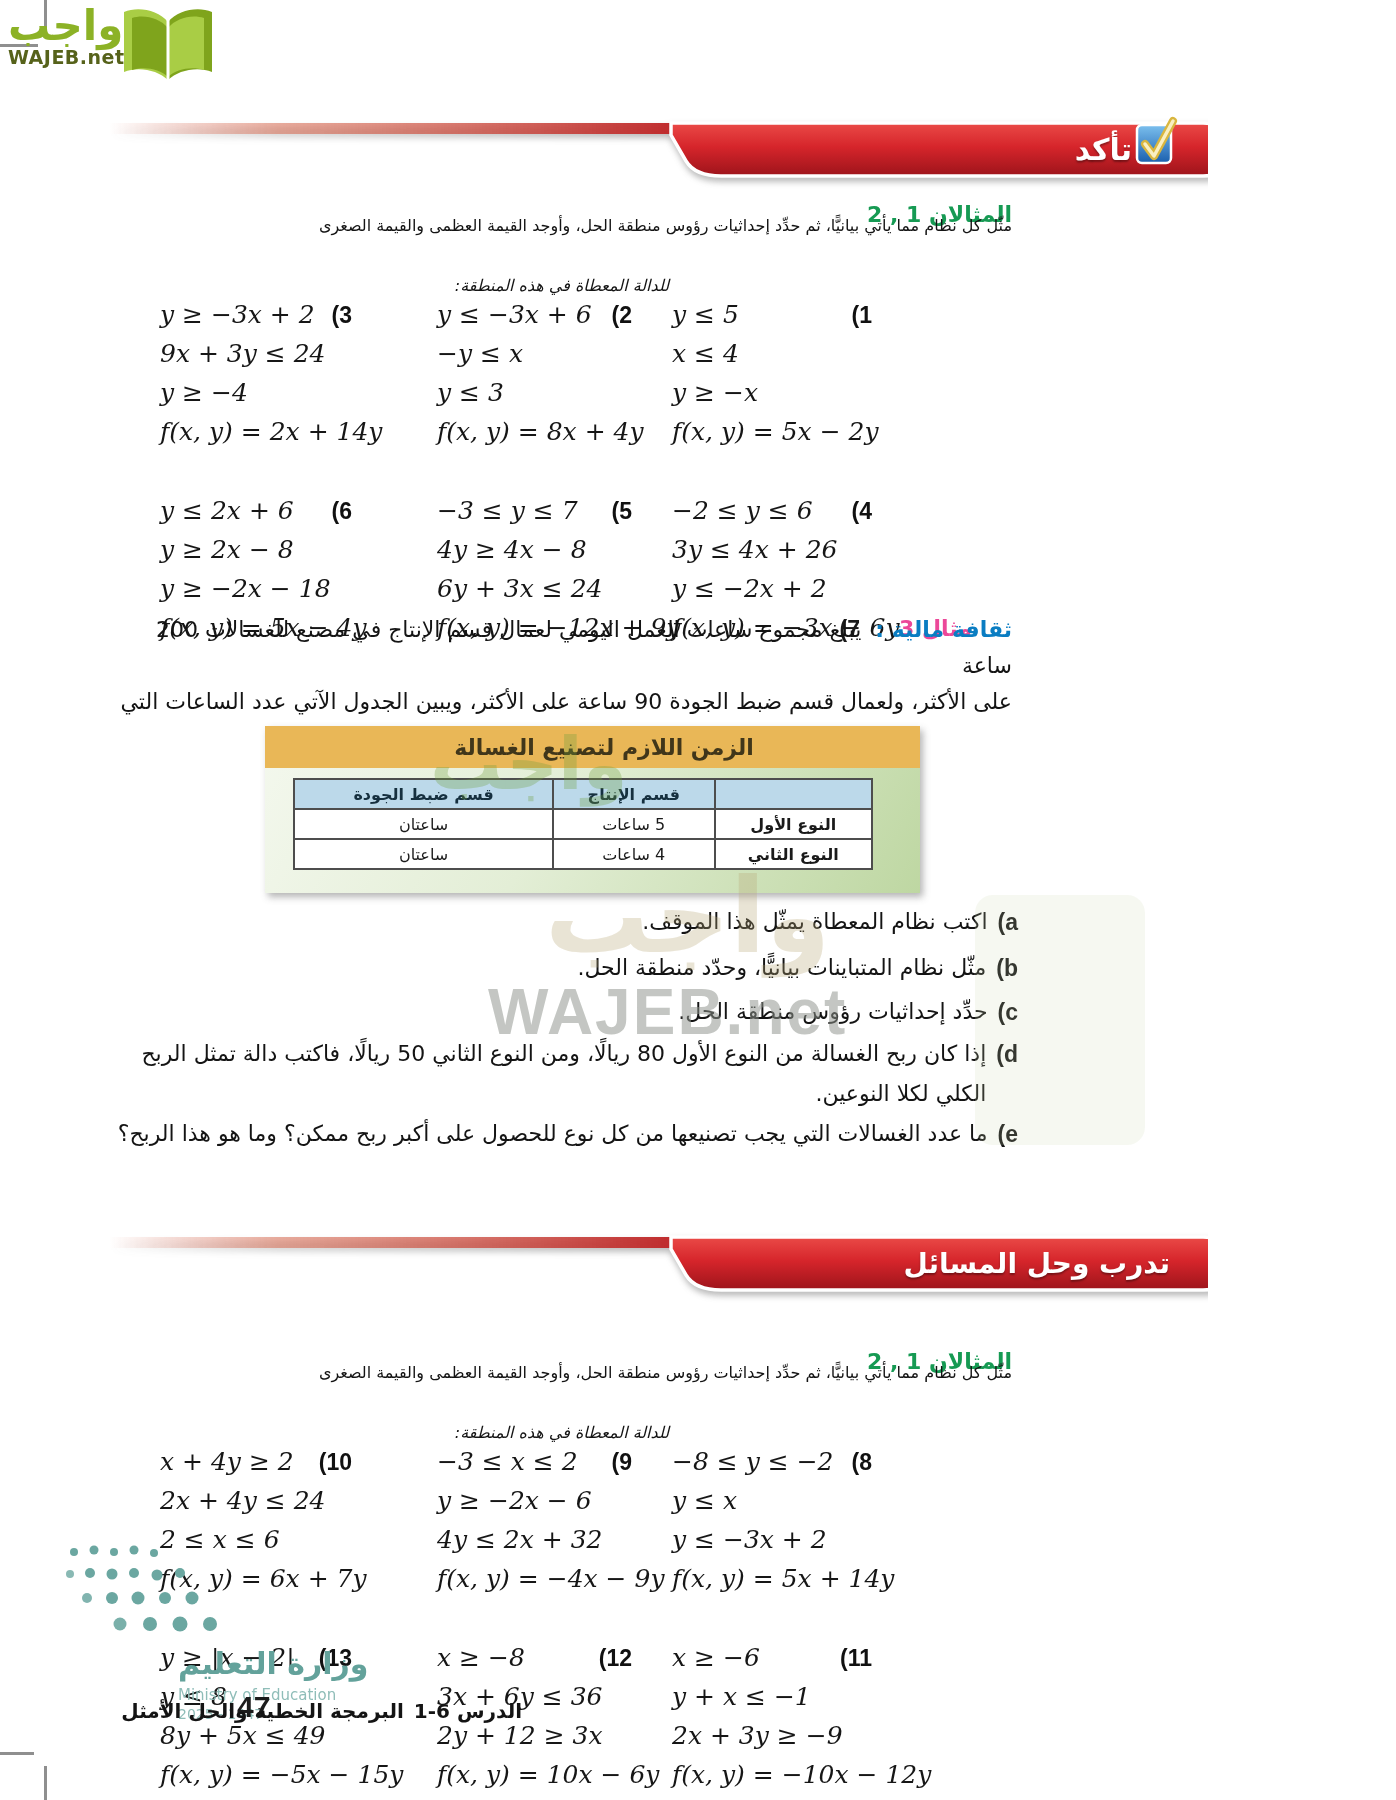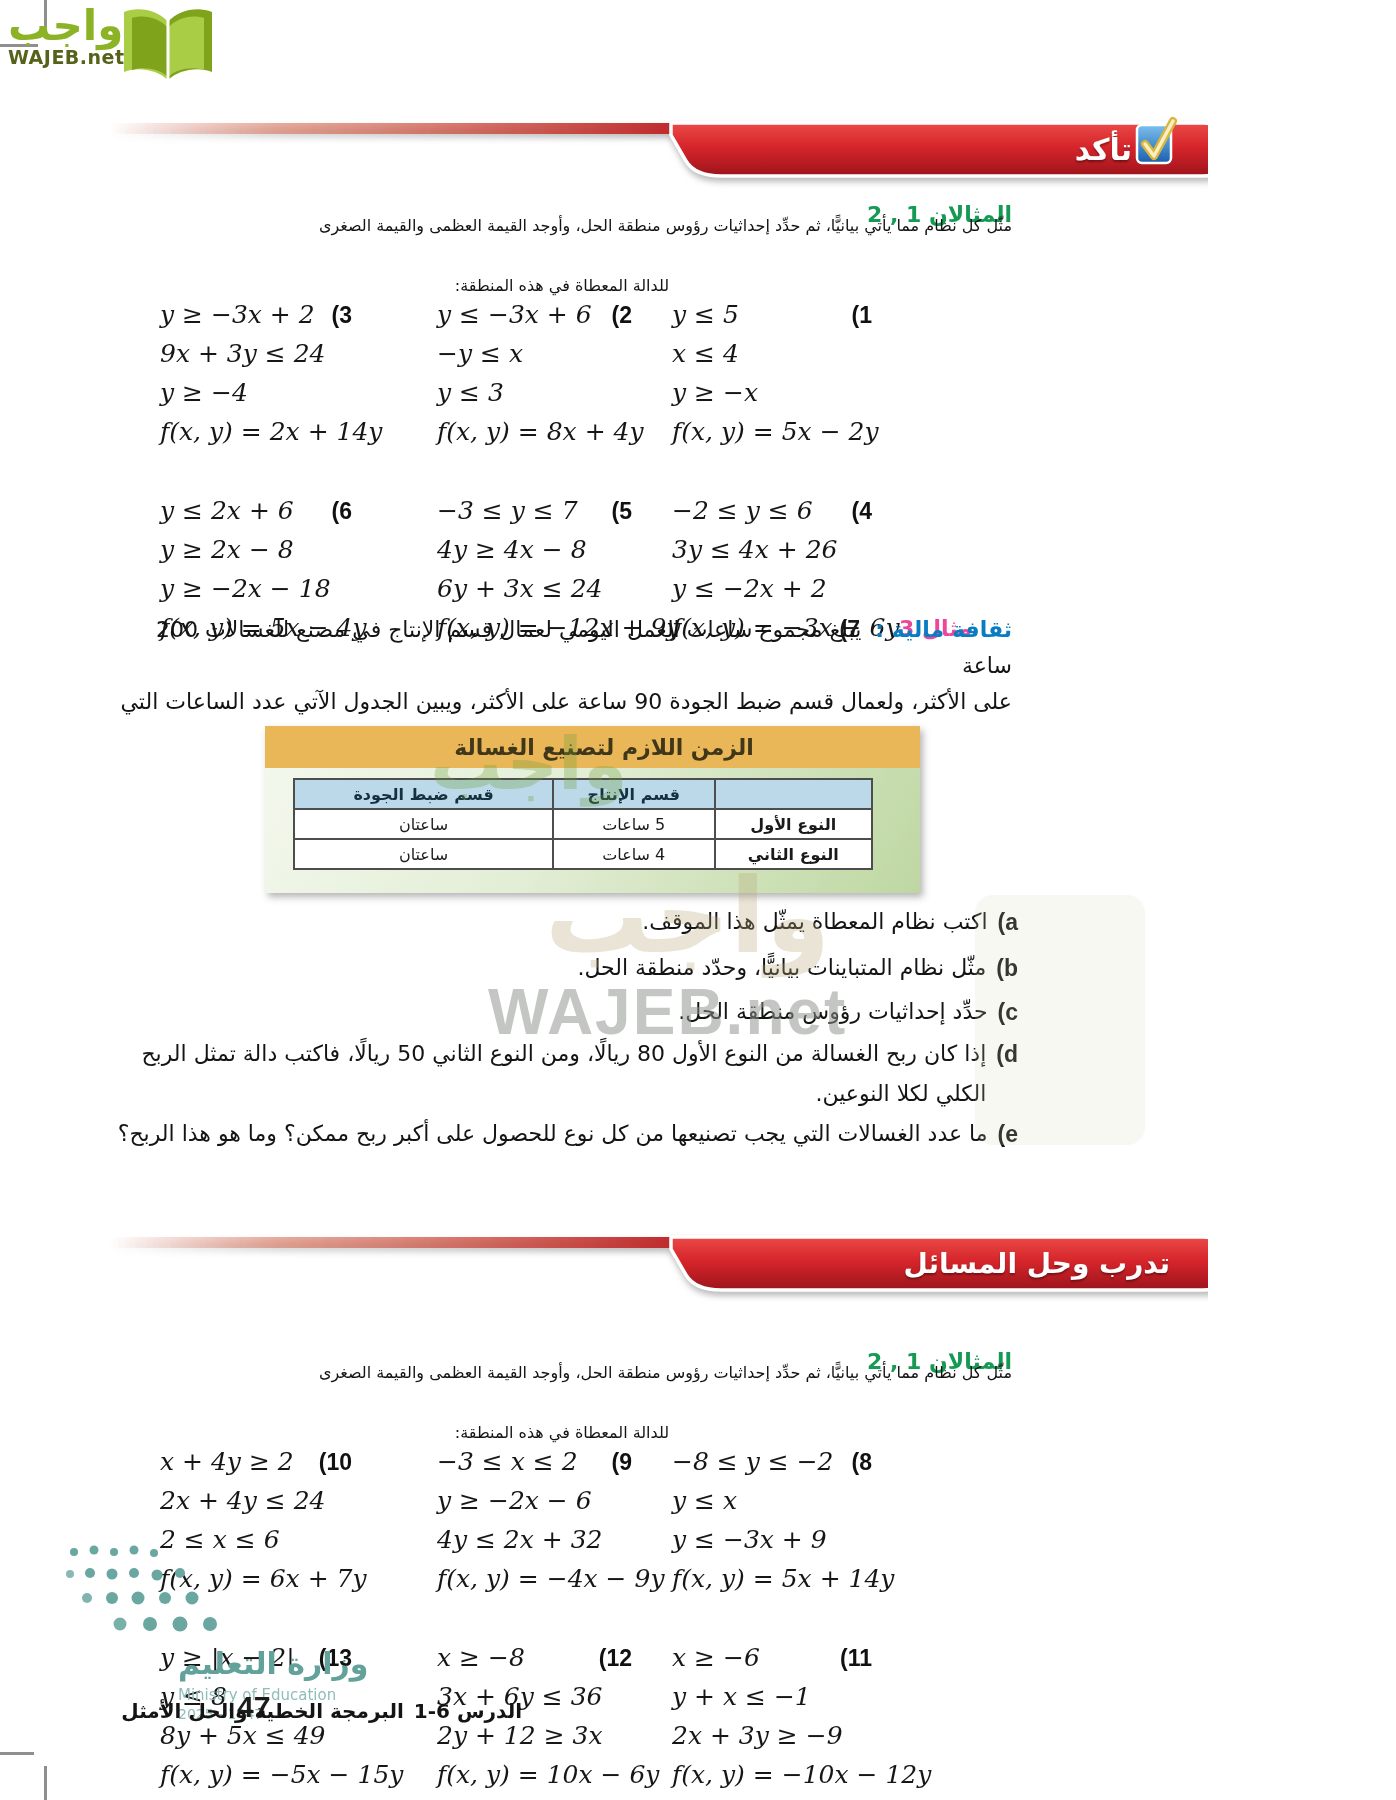--- a/index.html
+++ b/index.html
@@ -17,21 +17,21 @@
   .banner svg.ribbon{position:absolute;left:0;top:0;filter:drop-shadow(1px 4px 3px rgba(70,70,70,.38));}
   .banner-content{position:absolute;right:62px;top:8px;height:50px;display:flex;direction:rtl;
                   align-items:center;}
   .banner-label{color:#ffffff;font-weight:bold;font-size:30px;text-shadow:0 2px 2px rgba(0,0,0,.35);}
   .banner2 .banner-label{font-size:28px;}
   .checkbox-wrap{margin-top:-16px;}
   
   .examples-label{position:absolute;direction:rtl;color:#169a53;font-weight:bold;font-size:22px;}
   .instr{position:absolute;left:112px;width:900px;direction:rtl;font-size:16px;line-height:60px;color:#141414;}
   .instr .l1{display:block;text-align:right;}
-  .instr .l2{display:block;text-align:center;}
+  .instr .l2{display:block;text-align:center;font-style:italic;}
   
   .probs{position:absolute;left:120px;width:752px;display:grid;direction:rtl;
          grid-template-columns:200px 240px 232px;column-gap:40px;row-gap:40px;}
   .prob{position:relative;padding-right:52px;}
   .probs > .prob:nth-child(3n+2){padding-left:45px;}
   .probs > .prob:nth-child(3n){padding-left:40px;}
   .prob .num{position:absolute;right:0;top:2px;direction:ltr;font-family:"Liberation Sans",sans-serif;
              font-weight:bold;font-size:23px;color:#111;}
   .eq{direction:ltr;text-align:left;height:39px;font-family:"DejaVu Serif",serif;font-style:italic;
       font-size:25px;color:#161616;white-space:nowrap;}
@@ -281,21 +281,21 @@
   <div class="instr" style="top:1343px;">
     <span class="l1">مثّل كل نظام مما يأتي بيانيًّا، ثم حدِّد إحداثيات رؤوس منطقة الحل، وأوجد القيمة العظمى والقيمة الصغرى</span>
     <span class="l2">للدالة المعطاة في هذه المنطقة:</span>
   </div>
 
   <div class="probs" style="top:1447px;">
     <div class="prob">
       <span class="num">(8</span>
       <div class="eq">−8 ≤ y ≤ −2</div>
       <div class="eq">y ≤ x</div>
-      <div class="eq">y ≤ −3x + 9</div>
+      <div class="eq">y ≤ −3x + 2</div>
       <div class="eq">f(x, y) = 5x + 14y</div>
     </div>
     <div class="prob">
       <span class="num">(9</span>
       <div class="eq">−3 ≤ x ≤ 2</div>
       <div class="eq">y ≥ −2x − 6</div>
       <div class="eq">4y ≤ 2x + 32</div>
       <div class="eq">f(x, y) = −4x − 9y</div>
     </div>
     <div class="prob">

